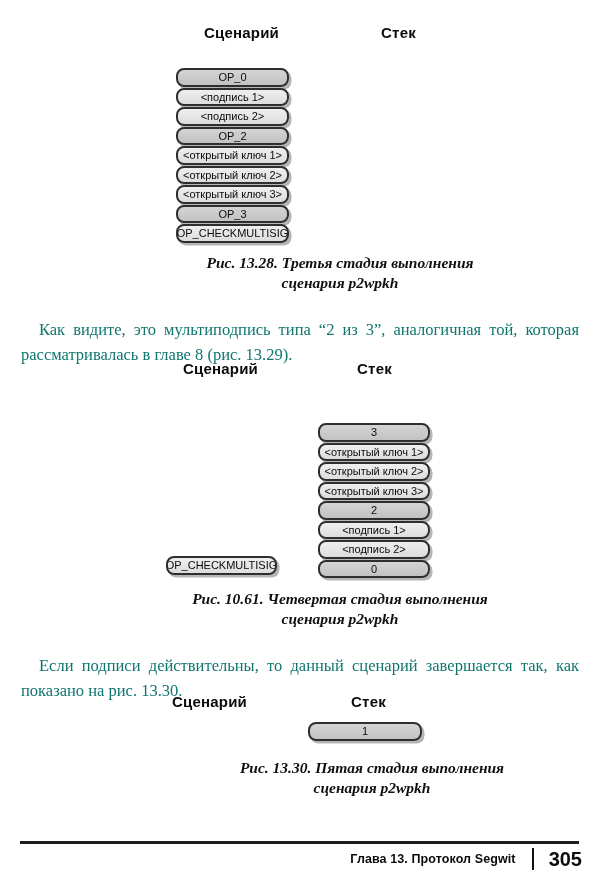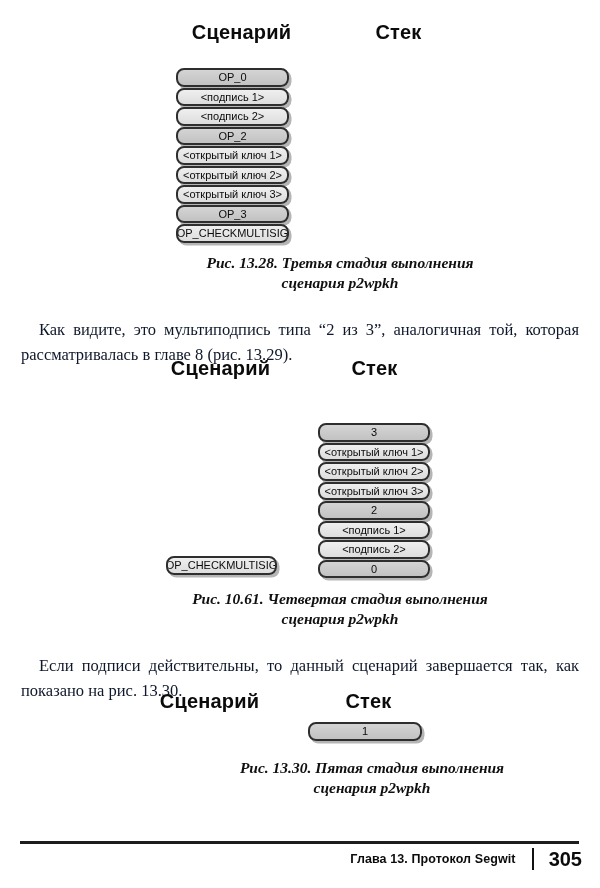--- a/index.html
+++ b/index.html
@@ -10,21 +10,21 @@
     color: #161616;
     position: relative;
     overflow: hidden;
   }
 
   
   .col-header {
     position: absolute;
     font-family: "Liberation Sans", sans-serif;
     font-weight: bold;
-    font-size: 20px;
+    font-size: 15px;
     line-height: 17px;
     text-align: center;
     color: #0b0b0b;
     width: 117px;
     letter-spacing: 0.2px;
   }
 
   
   .box-col {
     position: absolute;
@@ -67,21 +67,21 @@
   .caption span { display: block; }
 
   
   .para {
     position: absolute;
     left: 21px; width: 558px;
     font-size: 16.5px;
     line-height: 25px;
     text-align: justify;
     text-indent: 18px;
-    color: #0f172a;
+    color: #0f766e;
   }
 
   
   .footer-rule {
     position: absolute;
     left: 20px; right: 21px; top: 841px;
     height: 3px;
     background: #1d1d1d;
   }
   .footer {

